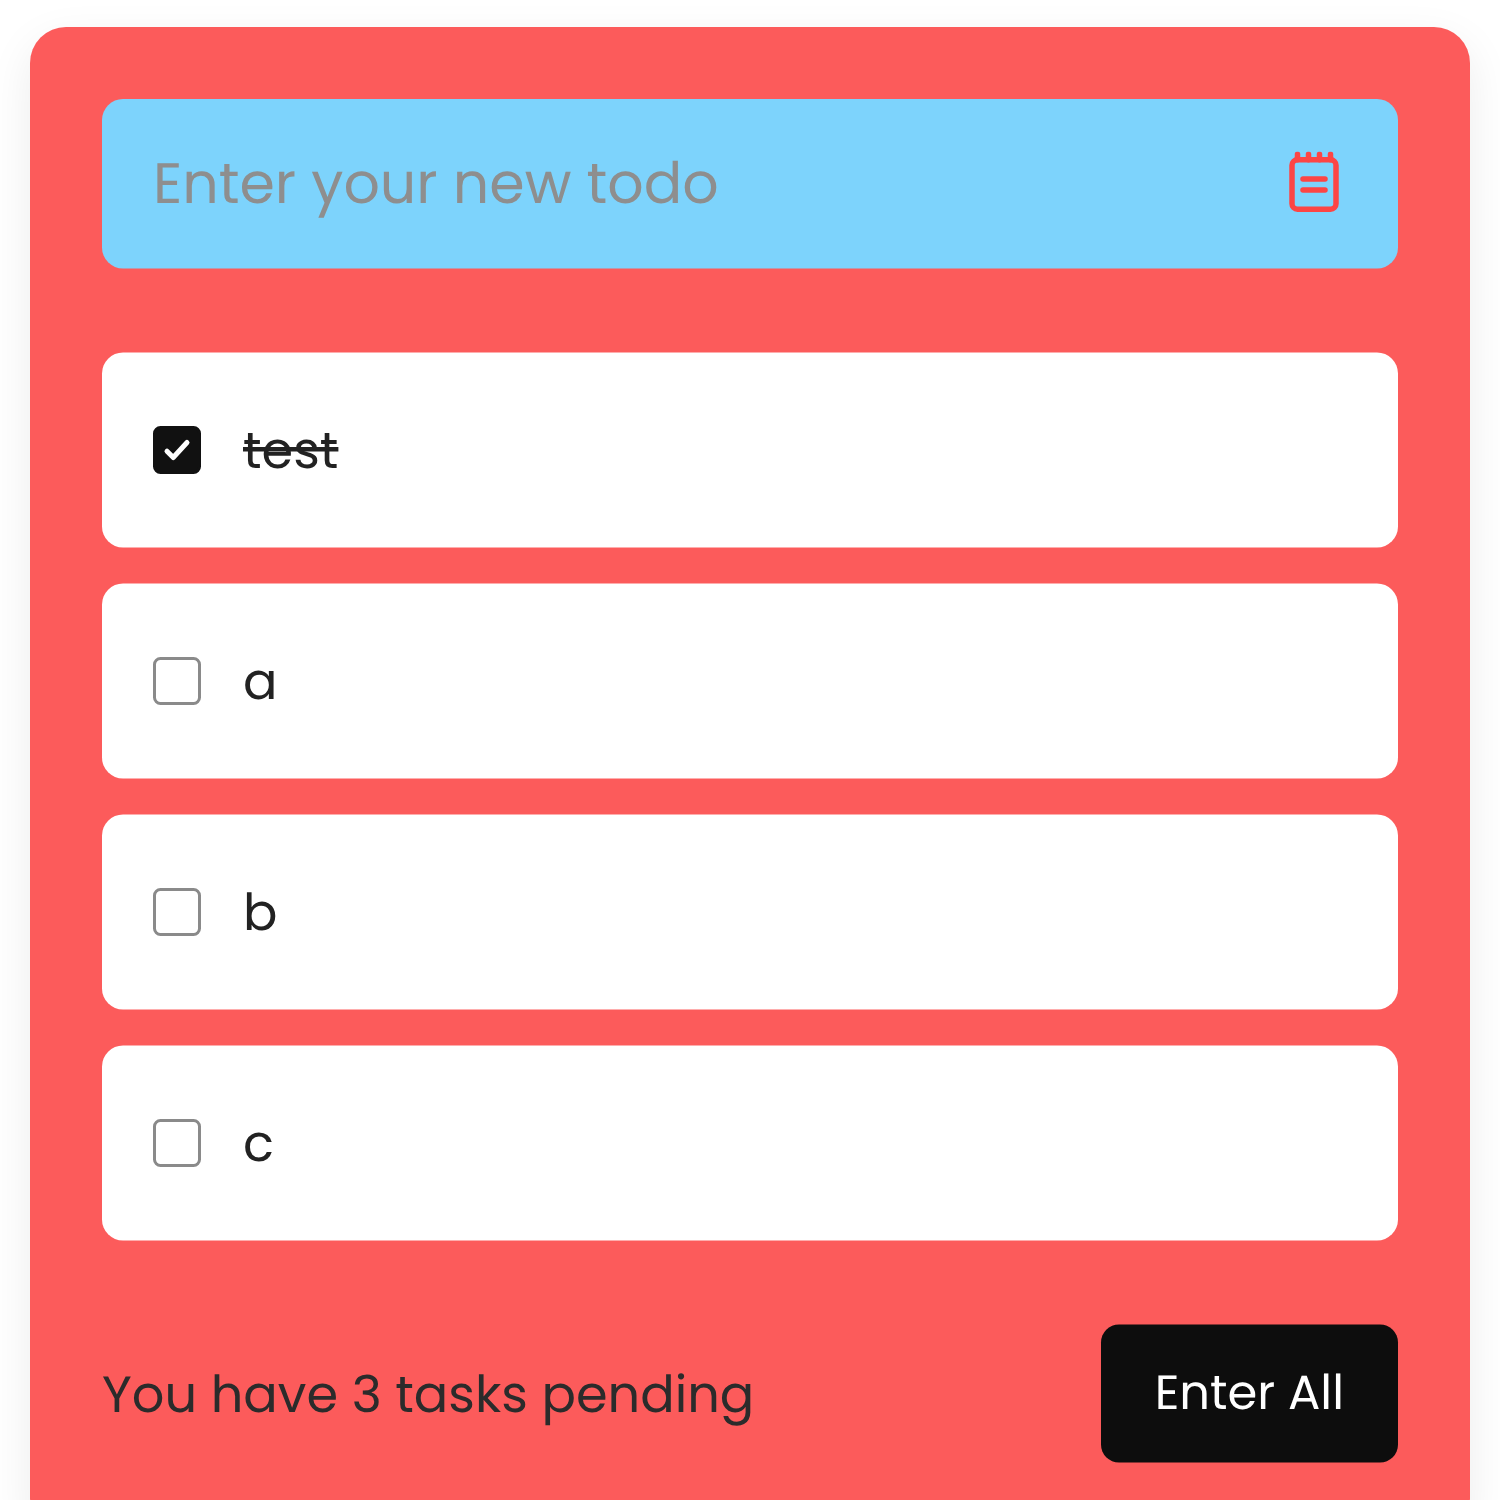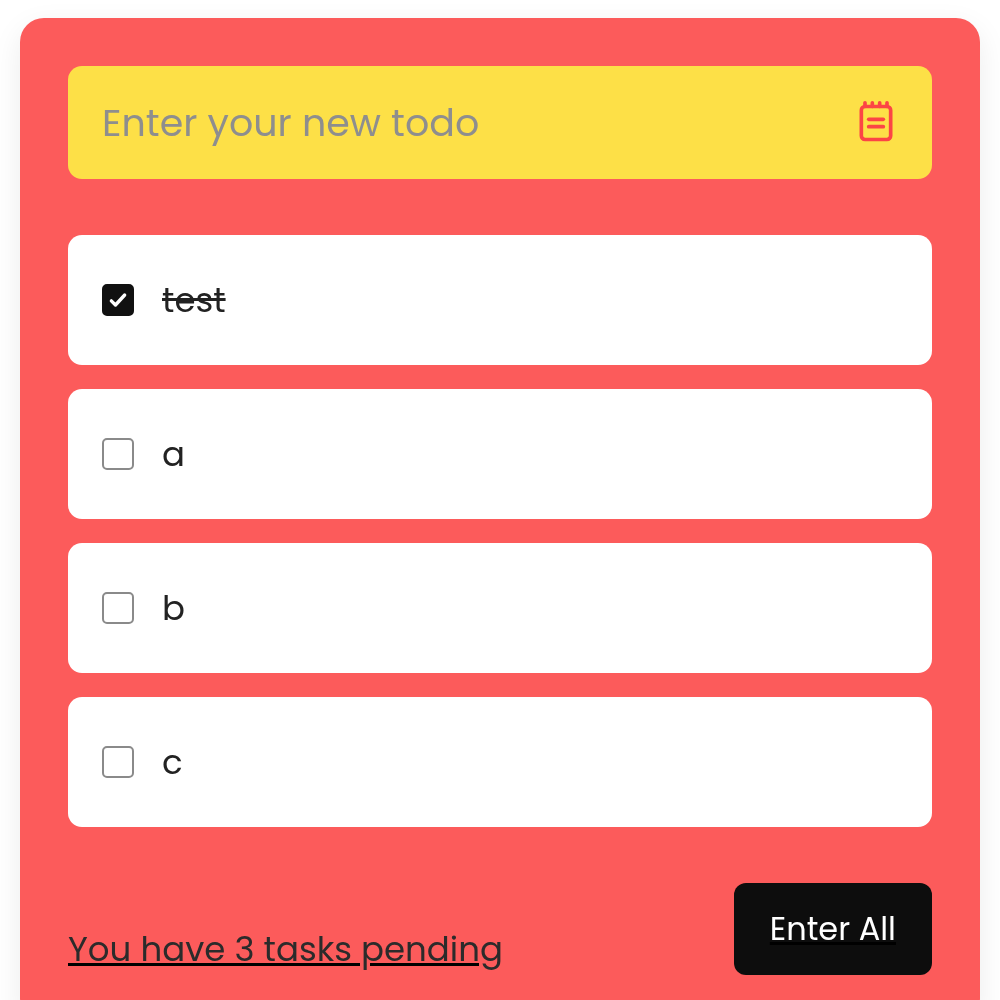--- a/index.html
+++ b/index.html
@@ -14,21 +14,21 @@
   }
   .card {
     background: #fc5b5b;
     width: 960px;
     border-radius: 24px;
     padding: 48px;
     margin-top: 18px;
     box-shadow: 0 10px 30px rgba(0,0,0,0.08);
   }
   .input-row {
-    background: #fde047;
+    background: #7dd3fc;
     border-radius: 14px;
     display: flex;
     align-items: center;
     padding: 28px 34px;
     margin-bottom: 56px;
   }
   .todo-input {
     flex: 1;
     border: none;
     outline: none;
@@ -81,24 +81,23 @@
   .item-label {
     font-size: 34px;
     color: #222;
   }
   .item-label.done {
     text-decoration: line-through;
     color: #222;
   }
   .footer {
     display: flex;
-    align-items: flex-end;
+    align-items: center;
     justify-content: space-between;
     margin-top: 56px;
-    text-decoration: underline;
   }
   .pending-text {
     font-size: 34px;
     color: #2b2b2b;
   }
   .clear-btn {
     background: #0d0d0d;
     color: #ffffff;
     border: none;
     border-radius: 12px;

